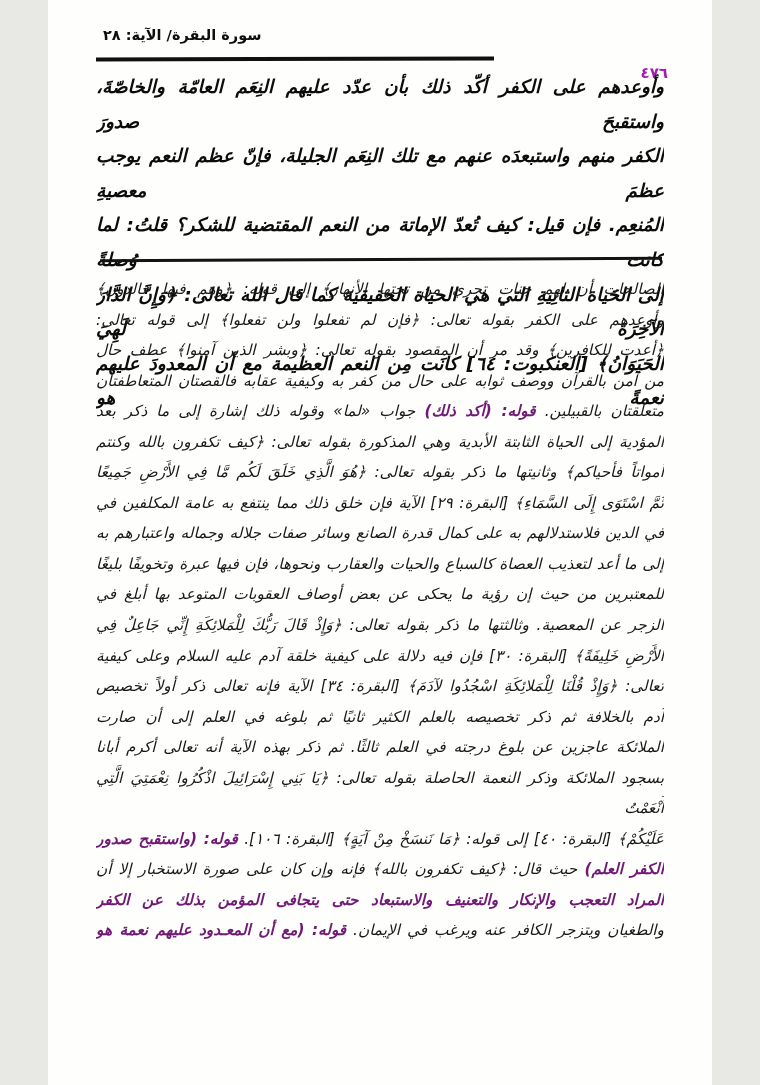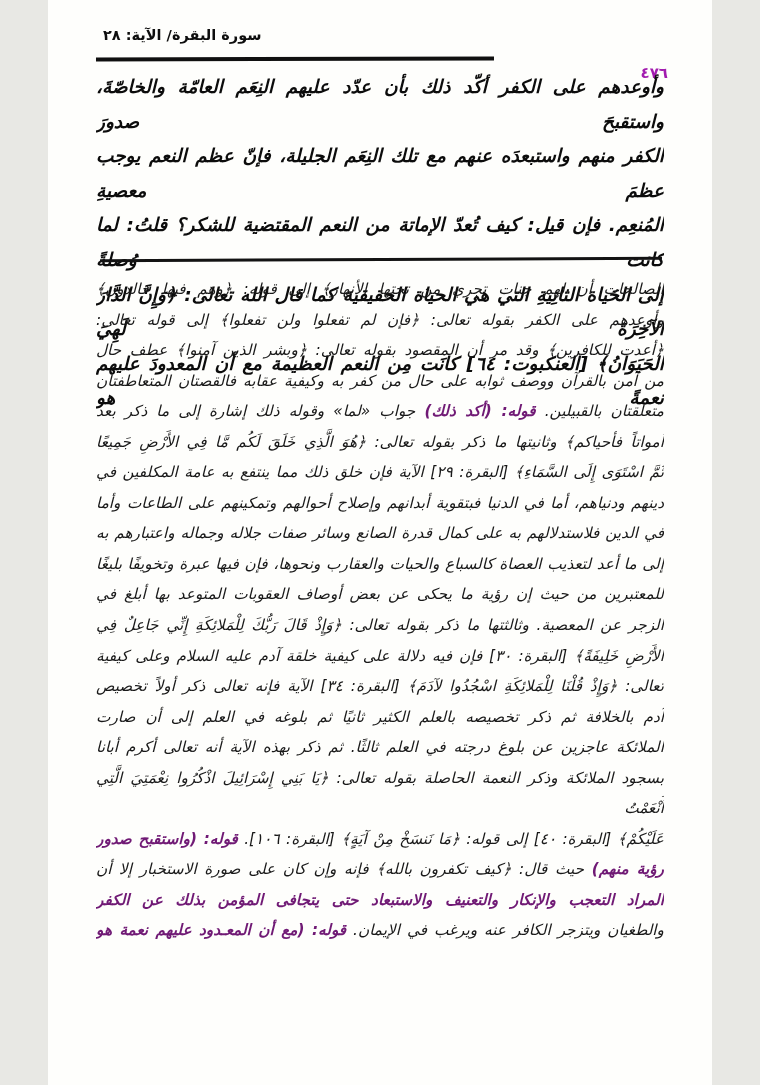--- a/index.html
+++ b/index.html
@@ -110,31 +110,31 @@
   </div>
 
   <div class="divider"></div>
 
   <div class="section commentary">
     <div class="line"><span>الصالحات أن لهم جنات تجري من تحتها الأنهار﴾ إلى قوله: ﴿وهم فيها خالدون﴾</span><span class="b"></span><span></span></div>
     <div class="line"><span>وأوعدهم على الكفر بقوله تعالى: ﴿فإن لم تفعلوا ولن تفعلوا﴾ إلى قوله تعالى:</span><span class="b"></span><span></span></div>
     <div class="line"><span>﴿أعدت للكافرين﴾ وقد مر أن المقصود بقوله تعالى: ﴿وبشر الذين آمنوا﴾ عطف حال</span><span class="b"></span><span></span></div>
     <div class="line"><span>من آمن بالقرآن ووصف ثوابه على حال من كفر به وكيفية عقابه فالقصتان المتعاطفتان</span><span class="b"></span><span></span></div>
     <div class="line"><span>متعلقتان بالقبيلين. </span><span class="b">قوله: (أكد ذلك)</span><span> جواب «لما» وقوله ذلك إشارة إلى ما ذكر بعد</span></div>
+    <div class="line"><span>المؤدية إلى الحياة الثابتة الأبدية وهي المذكورة بقوله تعالى: ﴿كيف تكفرون بالله وكنتم</span><span class="b"></span><span></span></div>
     <div class="line"><span>أمواتاً فأحياكم﴾ وثانيتها ما ذكر بقوله تعالى: ﴿هُوَ الَّذِي خَلَقَ لَكُم مَّا فِي الأَرْضِ جَمِيعًا</span><span class="b"></span><span></span></div>
     <div class="line"><span>ثُمَّ اسْتَوَى إِلَى السَّمَاءِ﴾ [البقرة: ٢٩] الآية فإن خلق ذلك مما ينتفع به عامة المكلفين في</span><span class="b"></span><span></span></div>
-    <div class="line"><span>دينهم ودنياهم، أما في الدنيا فبتقوية أبدانهم وإصلاح أحوالهم وتمكينهم على الطاعات وأما</span><span class="b"></span><span></span></div>
     <div class="line"><span>في الدين فلاستدلالهم به على كمال قدرة الصانع وسائر صفات جلاله وجماله واعتبارهم به</span><span class="b"></span><span></span></div>
     <div class="line"><span>إلى ما أعد لتعذيب العصاة كالسباع والحيات والعقارب ونحوها، فإن فيها عبرة وتخويفًا بليغًا</span><span class="b"></span><span></span></div>
     <div class="line"><span>للمعتبرين من حيث إن رؤية ما يحكى عن بعض أوصاف العقوبات المتوعد بها أبلغ في</span><span class="b"></span><span></span></div>
     <div class="line"><span>الزجر عن المعصية. وثالثتها ما ذكر بقوله تعالى: ﴿وَإِذْ قَالَ رَبُّكَ لِلْمَلائِكَةِ إِنِّي جَاعِلٌ فِي</span><span class="b"></span><span></span></div>
     <div class="line"><span>الأَرْضِ خَلِيفَةً﴾ [البقرة: ٣٠] فإن فيه دلالة على كيفية خلقة آدم عليه السلام وعلى كيفية</span><span class="b"></span><span></span></div>
     <div class="line"><span>تعالى: ﴿وَإِذْ قُلْنَا لِلْمَلائِكَةِ اسْجُدُوا لآدَمَ﴾ [البقرة: ٣٤] الآية فإنه تعالى ذكر أولاً تخصيص</span><span class="b"></span><span></span></div>
     <div class="line"><span>آدم بالخلافة ثم ذكر تخصيصه بالعلم الكثير ثانيًا ثم بلوغه في العلم إلى أن صارت</span><span class="b"></span><span></span></div>
     <div class="line"><span>الملائكة عاجزين عن بلوغ درجته في العلم ثالثًا. ثم ذكر بهذه الآية أنه تعالى أكرم أبانا</span><span class="b"></span><span></span></div>
     <div class="line"><span>بسجود الملائكة وذكر النعمة الحاصلة بقوله تعالى: ﴿يَا بَنِي إِسْرَائِيلَ اذْكُرُوا نِعْمَتِيَ الَّتِي أَنْعَمْتُ</span><span class="b"></span><span></span></div>
     <div class="line"><span>عَلَيْكُمْ﴾ [البقرة: ٤٠] إلى قوله: ﴿مَا نَنسَخْ مِنْ آيَةٍ﴾ [البقرة: ١٠٦]. </span><span class="b">قوله: (واستقبح صدور</span><span></span></div>
-    <div class="line"><span></span><span class="b">رؤية منهم)</span><span> حيث قال: ﴿كيف تكفرون بالله﴾ فإنه وإن كان على صورة الاستخبار إلا أن</span></div>
+    <div class="line"><span></span><span class="b">الكفر العلم)</span><span> حيث قال: ﴿كيف تكفرون بالله﴾ فإنه وإن كان على صورة الاستخبار إلا أن</span></div>
     <div class="line"><span></span><span class="b">المراد التعجب والإنكار والتعنيف والاستبعاد حتى يتجافى المؤمن بذلك عن الكفر</span><span></span></div>
     <div class="line"><span>والطغيان ويتزجر الكافر عنه ويرغب في الإيمان. </span><span class="b">قوله: (مع أن المعـدود عليهم نعمة هو</span><span></span></div>
   </div>
 
 </div>
 
 </body></html>

